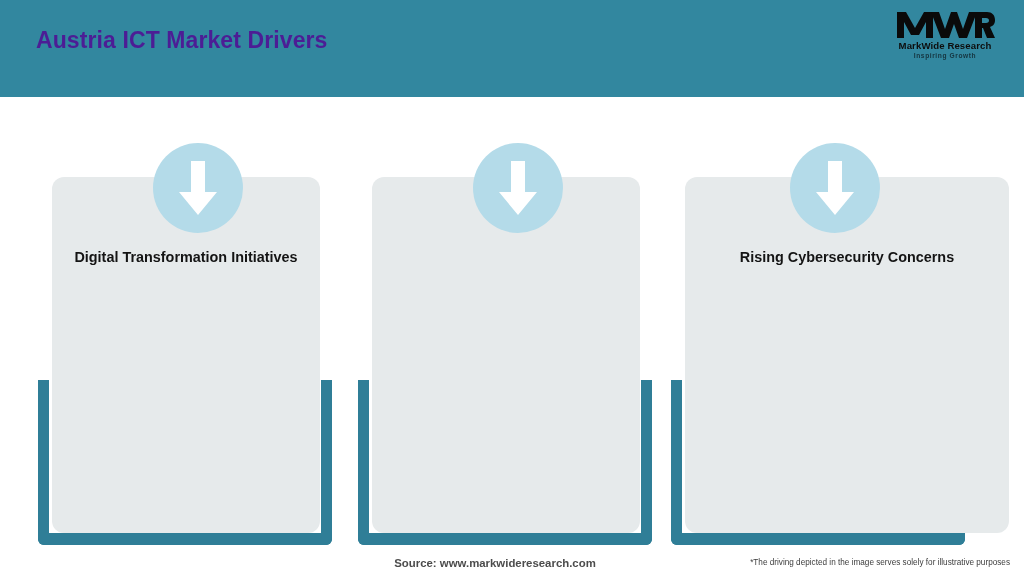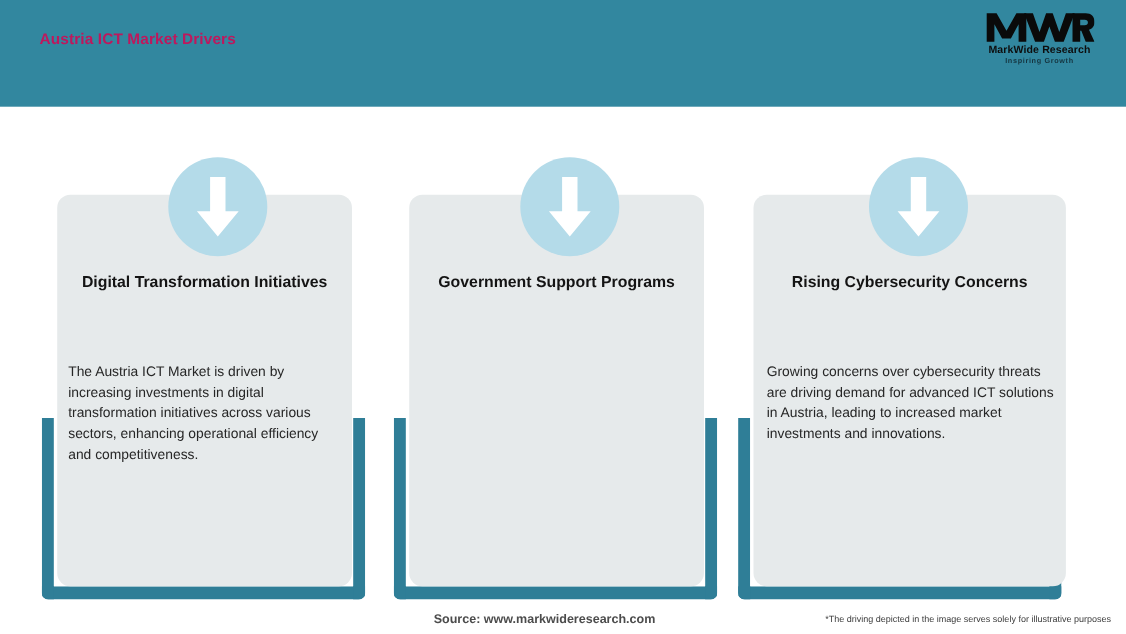--- a/index.html
+++ b/index.html
@@ -20,23 +20,23 @@
   
   .header-band {
     position: absolute;
     left: 0; top: 0;
     width: 1024px; height: 97px;
     background: #32879f;
   }
   .header-title {
     position: absolute;
     left: 36px; top: 27px;
-    font-size: 14px;
-    font-weight: bold;
-    color: #be185d;
+    font-size: 23px;
+    font-weight: bold;
+    color: #4c1d95;
     letter-spacing: 0.1px;
   }
 
   
   .logo {
     position: absolute;
     right: 16px; top: 8px;
     width: 126px; height: 58px;
     display: flex;
     flex-direction: column;
@@ -104,21 +104,21 @@
   .card {
     position: absolute;
     left: 20px;
     top: 34px;
     width: 268px;
     height: 356px;
     background: #e6eaeb;
     border-radius: 12px;
     padding: 0 14px;
   }
-  .card-group.g2 .card { width: 284px; }
+  .card-group.g2 .card { width: 324px; }
 
   .card-title {
     position: absolute;
     left: 14px; right: 14px;
     top: 70px;
     text-align: center;
     font-size: 14.4px;
     font-weight: bold;
     color: #141414;
     line-height: 1.45;
@@ -173,46 +173,43 @@
     <div class="logo-name">MarkWide Research</div>
     <div class="logo-tag">Inspiring Growth</div>
   </div>
 
   <div class="cards">
 
     <div class="card-group g0">
       <div class="bracket"></div>
       <div class="card">
         <div class="card-title">Digital Transformation Initiatives</div>
-        <div class="card-body">The Austria ICT Market is driven by increasing investments in digital transformation initiatives across various sectors, enhancing operational efficiency and competitiveness.</div>
       </div>
       <div class="circle">
         <svg class="arrow-svg" width="44" height="58" viewBox="0 0 44 58">
           <path d="M15 2 L29 2 L29 33 L41 33 L22 56 L3 33 L15 33 Z" fill="#ffffff"></path>
         </svg>
       </div>
     </div>
 
     <div class="card-group g1">
       <div class="bracket"></div>
       <div class="card">
-        <div class="card-title">Government Support Programs</div>
       </div>
       <div class="circle">
         <svg class="arrow-svg" width="44" height="58" viewBox="0 0 44 58">
           <path d="M15 2 L29 2 L29 33 L41 33 L22 56 L3 33 L15 33 Z" fill="#ffffff"></path>
         </svg>
       </div>
     </div>
 
     <div class="card-group g2">
       <div class="bracket"></div>
       <div class="card">
         <div class="card-title">Rising Cybersecurity Concerns</div>
-        <div class="card-body">Growing concerns over cybersecurity threats are driving demand for advanced ICT solutions in Austria, leading to increased market investments and innovations.</div>
       </div>
       <div class="circle">
         <svg class="arrow-svg" width="44" height="58" viewBox="0 0 44 58">
           <path d="M15 2 L29 2 L29 33 L41 33 L22 56 L3 33 L15 33 Z" fill="#ffffff"></path>
         </svg>
       </div>
     </div>
 
   </div>
 

